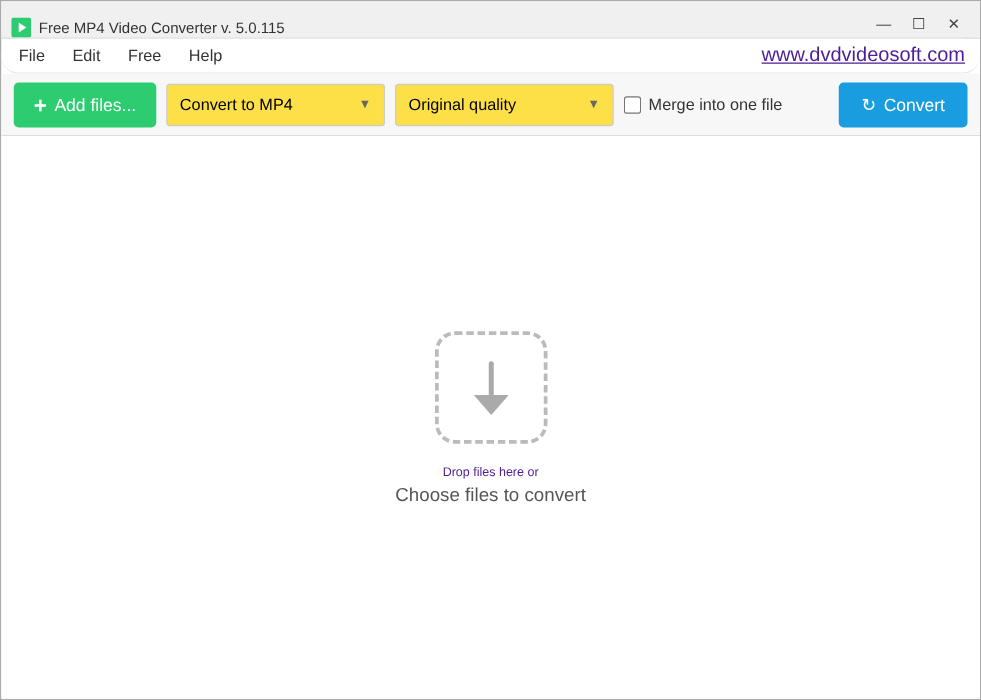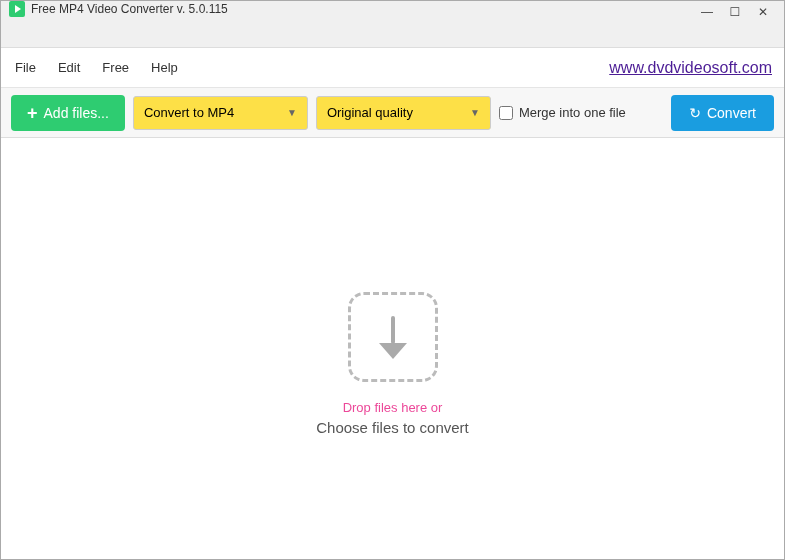--- a/index.html
+++ b/index.html
@@ -14,24 +14,24 @@
       font-family: 'Segoe UI', Arial, sans-serif;
       font-size: 13px;
       background: #fff;
       overflow: hidden;
       border: 1px solid #aaa;
     }
 
     
     .title-bar {
       display: flex;
-      align-items: flex-start;
+      align-items: flex-end;
       justify-content: space-between;
       background: #f0f0f0;
-      height: 47px;
+      height: 30px;
       padding: 0 8px;
       border-bottom: 1px solid #ddd;
       user-select: none;
     }
 
     .title-bar-left {
       display: flex;
       align-items: center;
       gap: 6px;
     }
@@ -63,23 +63,24 @@
       font-size: 12px;
       color: #444;
     }
 
     
     .menu-bar {
       display: flex;
       align-items: center;
       justify-content: space-between;
       background: #fff;
-      height: 40px;
+      height: 28px;
       padding: 0 4px;
       border-bottom: 1px solid #e5e5e5;
+      border-radius: 14px;
     }
 
     .menu-items {
       display: flex;
       gap: 2px;
     }
 
     .menu-item {
       padding: 4px 10px;
       cursor: pointer;
@@ -233,22 +234,22 @@
     .arrow-head {
       width: 0;
       height: 0;
       border-left: 14px solid transparent;
       border-right: 14px solid transparent;
       border-top: 16px solid #aaa;
       margin-top: -1px;
     }
 
     .drop-text-small {
-      font-size: 13px;
-      color: #ec4899;
+      font-size: 10px;
+      color: #4c1d95;
       margin-bottom: 4px;
     }
 
     .drop-text-large {
       font-size: 15px;
       color: #555;
       font-weight: 400;
     }
   </style>
 </head>

